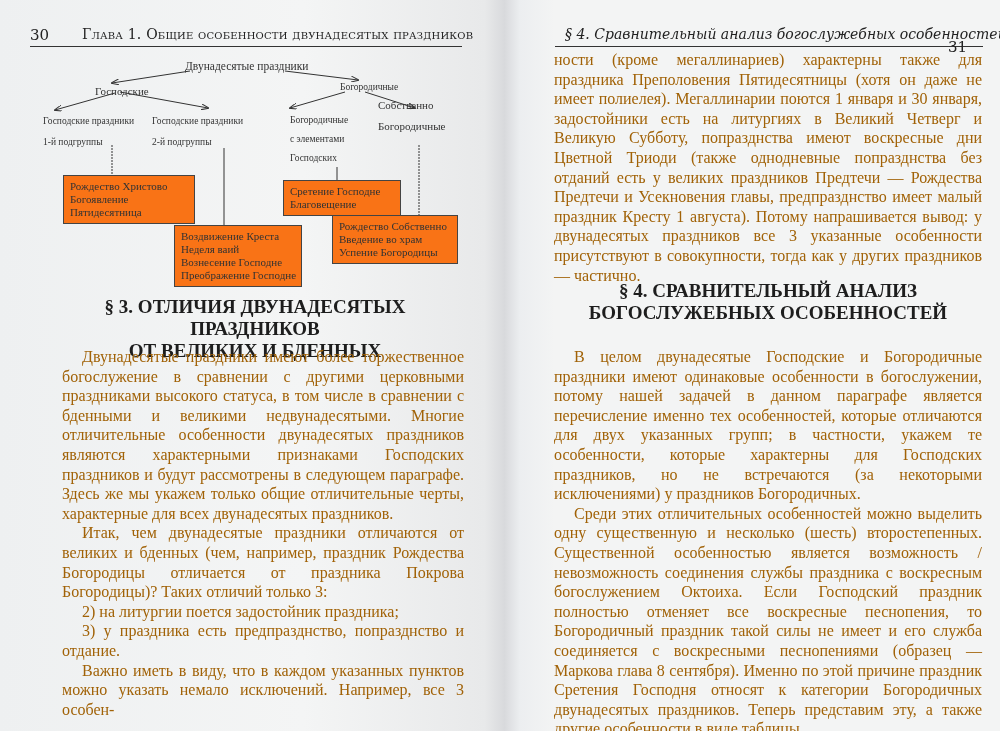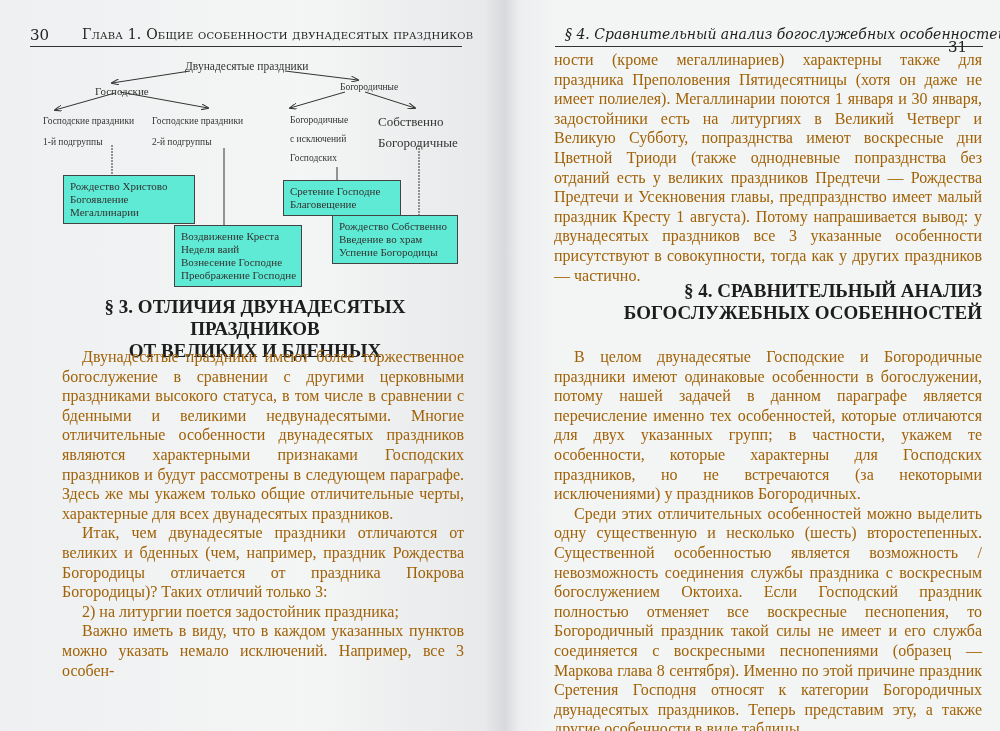--- a/index.html
+++ b/index.html
@@ -12,21 +12,21 @@
   .right-head { left:555px; width:428px; }
   .pnum { font-size:15px; }
   .left-head .pnum { position:absolute; left:0; top:2px;text-align:right; }
   .left-head .title { position:absolute; left:52px; top:2px; font-variant:small-caps; letter-spacing:0.2px; }
   .right-head .title { position:absolute; left:10px; top:2px; font-style:italic; }
   .right-head .pnum { position:absolute; right:16px; top:2px;margin-top:12px; }
 
   .diagram { position:absolute; left:40px; top:55px; width:440px; height:230px; font-family:"Liberation Serif", serif; font-size:10.5px; color:#333; }
   .diagram svg { position:absolute; left:0; top:0; }
   .dlabel { position:absolute; text-align:left; white-space:nowrap; }
-  .dbox { position:absolute; border:1.2px solid #444; background:#5eead4; padding:4px 6px; font-size:11px; line-height:13px; white-space:nowrap; }
+  .dbox { position:absolute; border:1.2px solid #444; background:#f97316; padding:4px 6px; font-size:11px; line-height:13px; white-space:nowrap; }
 
   .heading { position:absolute; font-family:"Liberation Serif", serif; font-weight:bold; text-align:center; color:#1d1d1d; font-size:19px; line-height:22px; }
   .text { position:absolute; font-family:"Liberation Serif", serif; font-size:16px; line-height:19.6px; text-align:justify; color:#a16207; }
   .text p { margin:0; text-indent:20px; }
   .text p.noind { text-indent:0; }
   .text p.item { text-indent:20px; }
 </style>
 </head>
 <body>
 
@@ -65,32 +65,32 @@
   <div class="dlabel" style="left:3px;top:56px;width:150px;line-height:21px;font-size:9.5px;">
     <div>Господские праздники</div>
     <div>1-й подгруппы</div>
   </div>
   <div class="dlabel" style="left:112px;top:56px;width:150px;line-height:21px;font-size:9.5px;">
     <div>Господские праздники</div>
     <div>2-й подгруппы</div>
   </div>
   <div class="dlabel" style="left:250px;top:56px;width:95px;line-height:19px;font-size:9.5px;">
     <div>Богородичные</div>
-    <div>с исключений</div>
+    <div>с элементами</div>
     <div>Господских</div>
   </div>
-  <div class="dlabel" style="left:338px;top:56px;width:85px;line-height:21px;font-size:13px;">
+  <div class="dlabel" style="left:338px;top:40px;width:85px;line-height:21px;font-size:11px;">
     <div>Собственно</div>
     <div>Богородичные</div>
   </div>
 
   <div class="dbox" style="left:23px;top:120px;width:118px;">
     <div>Рождество Христово</div>
     <div>Богоявление</div>
-    <div>Мегаллинарии</div>
+    <div>Пятидесятница</div>
   </div>
   <div class="dbox" style="left:134px;top:170px;width:114px;">
     <div>Воздвижение Креста</div>
     <div>Неделя ваий</div>
     <div>Вознесение Господне</div>
     <div>Преображение Господне</div>
   </div>
   <div class="dbox" style="left:243px;top:125px;width:104px;">
     <div>Сретение Господне</div>
     <div>Благовещение</div>
@@ -104,33 +104,34 @@
 
 <div class="heading" style="left:50px;top:296px;width:410px;">
   <div>§ 3. ОТЛИЧИЯ ДВУНАДЕСЯТЫХ ПРАЗДНИКОВ</div>
   <div>ОТ ВЕЛИКИХ И БДЕННЫХ</div>
 </div>
 
 <div class="text" style="left:62px;top:347px;width:402px;">
   <p>Двунадесятые праздники имеют более торжественное богослужение в сравнении с другими церковными праздниками высокого статуса, в том числе в сравнении с бденными и великими недвунадесятыми. Многие отличительные особенности двунадесятых праздников являются характерными признаками Господских праздников и будут рассмотрены в следующем параграфе. Здесь же мы укажем только общие отличительные черты, характерные для всех двунадесятых праздников.</p>
   <p>Итак, чем двунадесятые праздники отличаются от великих и бденных (чем, например, праздник Рождества Богородицы отличается от праздника Покрова Богородицы)? Таких отличий только 3:</p>
   <p class="item">2) на литургии поется задостойник праздника;</p>
+  <p class="item">3) у праздника есть предпразднство, попразднство и отдание.</p>
   <p>Важно иметь в виду, что в каждом указанных пунктов можно указать немало исключений. Например, все 3 особен-</p>
 </div>
 
 <div class="run-head right-head">
   <span class="title">§ 4. Сравнительный анализ богослужебных особенностей...</span>
   <span class="pnum">31</span>
 </div>
 
 <div class="text" style="left:554px;top:50px;width:428px;">
   <p class="noind">ности (кроме мегаллинариев) характерны также для праздника Преполовения Пятидесятницы (хотя он даже не имеет полиелея). Мегаллинарии поются 1 января и 30 января, задостойники есть на литургиях в Великий Четверг и Великую Субботу, попразднства имеют воскресные дни Цветной Триоди (также однодневные попразднства без отданий есть у великих праздников Предтечи — Рождества Предтечи и Усекновения главы, предпразднство имеет малый праздник Кресту 1 августа). Потому напрашивается вывод: у двунадесятых праздников все 3 указанные особенности присутствуют в совокупности, тогда как у других праздников — частично.</p>
 </div>
 
-<div class="heading" style="left:554px;top:280px;width:428px;text-align:right;">
+<div class="heading" style="left:554px;top:280px;width:428px;">
   <div>§ 4. СРАВНИТЕЛЬНЫЙ АНАЛИЗ</div>
   <div>БОГОСЛУЖЕБНЫХ ОСОБЕННОСТЕЙ</div>
 </div>
 
 <div class="text" style="left:554px;top:347px;width:428px;">
   <p>В целом двунадесятые Господские и Богородичные праздники имеют одинаковые особенности в богослужении, потому нашей задачей в данном параграфе является перечисление именно тех особенностей, которые отличаются для двух указанных групп; в частности, укажем те особенности, которые характерны для Господских праздников, но не встречаются (за некоторыми исключениями) у праздников Богородичных.</p>
   <p>Среди этих отличительных особенностей можно выделить одну существенную и несколько (шесть) второстепенных. Существенной особенностью является возможность / невозможность соединения службы праздника с воскресным богослужением Октоиха. Если Господский праздник полностью отменяет все воскресные песнопения, то Богородичный праздник такой силы не имеет и его служба соединяется с воскресными песнопениями (образец — Маркова глава 8 сентября). Именно по этой причине праздник Сретения Господня относят к категории Богородичных двунадесятых праздников. Теперь представим эту, а также другие особенности в виде таблицы.</p>
 </div>
 
 </body></html>

